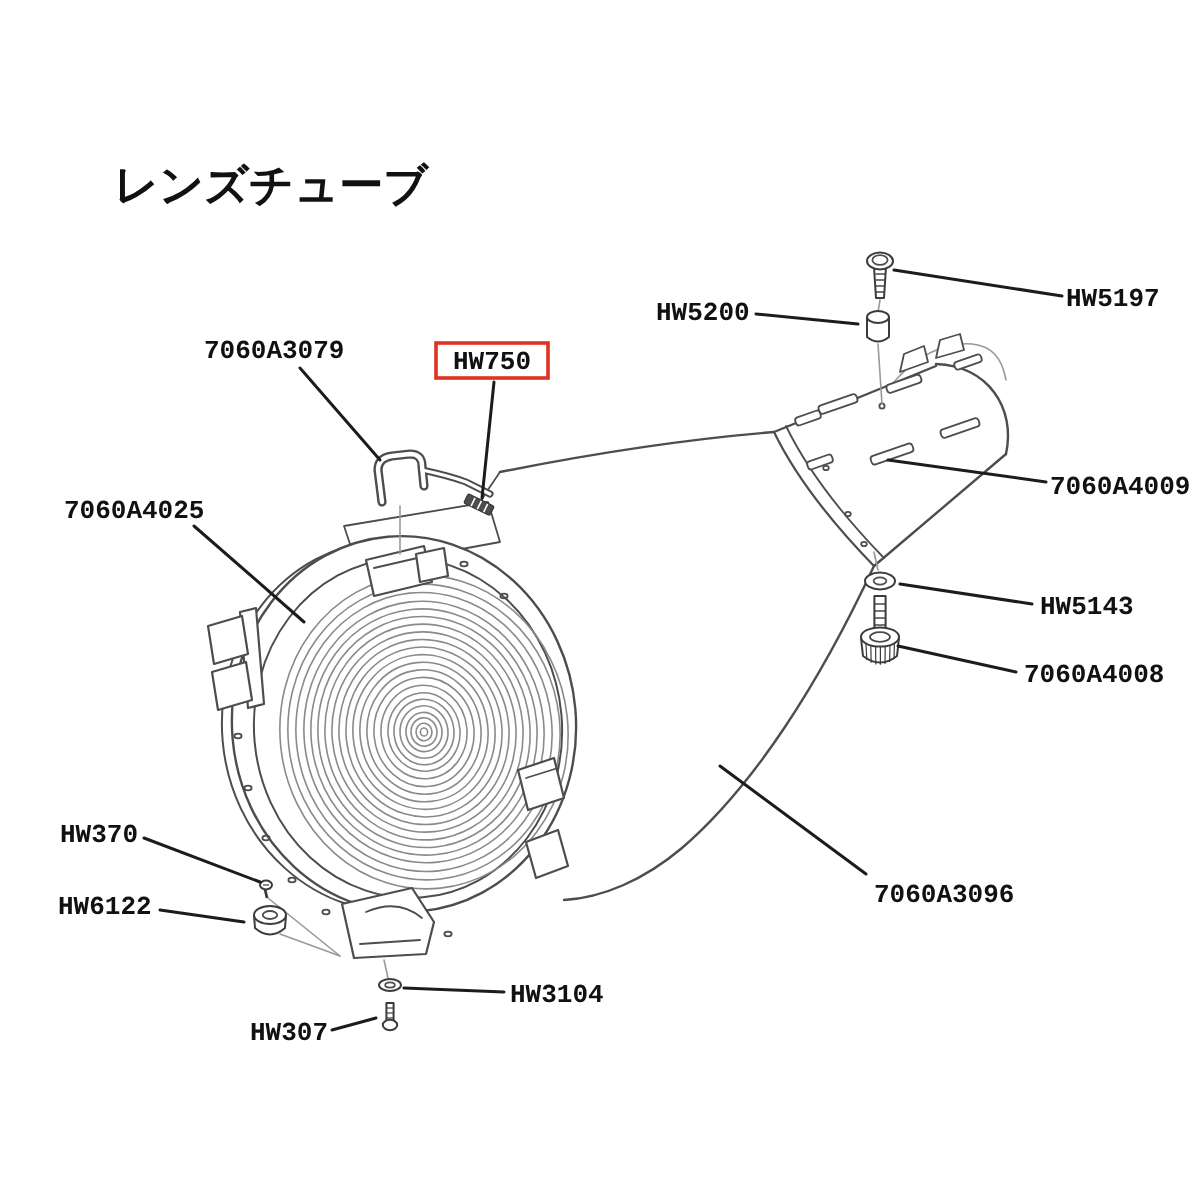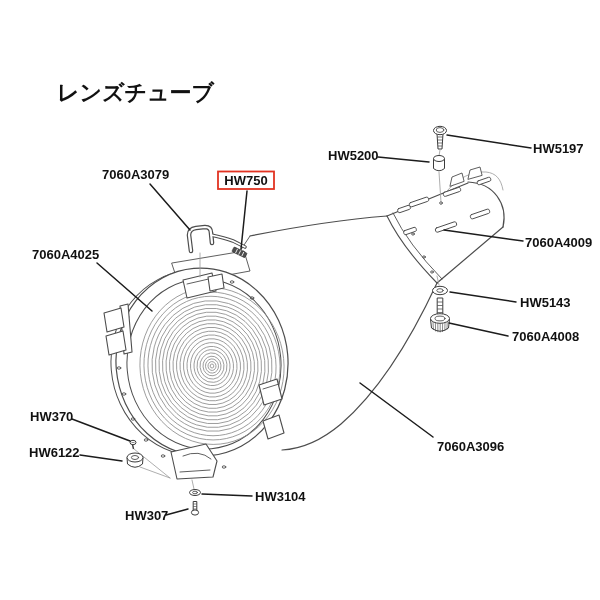--- a/index.html
+++ b/index.html
@@ -1,17 +1,17 @@
 <!DOCTYPE html>
 <html><head>
 <meta charset="utf-8">
 <style>
   html,body{margin:0;padding:0;background:#ffffff;}
   .page{position:relative;width:600px;height:600px;background:#ffffff;overflow:hidden;
-        font-family:Liberation Sans, sans-serif;}
+        font-family:Liberation Mono, monospace;}
   svg{position:absolute;left:0;top:0;}
   .outline{fill:#ffffff;stroke:#4d4d4d;stroke-width:1.1;stroke-linejoin:round;stroke-linecap:round;}
   .thin{fill:none;stroke:#4d4d4d;stroke-width:0.9;stroke-linecap:round;}
   .faint{fill:none;stroke:#999;stroke-width:0.8;stroke-linecap:round;}
   .fres{fill:none;stroke:#8a8a8a;stroke-width:0.8;}
   .leader{fill:none;stroke:#1c1c1c;stroke-width:1.5;stroke-linecap:round;}
   .lbl{font-weight:bold;font-size:13px;fill:#111;}
   .ttl{font-weight:bold;font-size:22px;fill:#111;}
   .hw{fill:#ffffff;stroke:#3c3c3c;stroke-width:1;stroke-linejoin:round;}
 </style>

